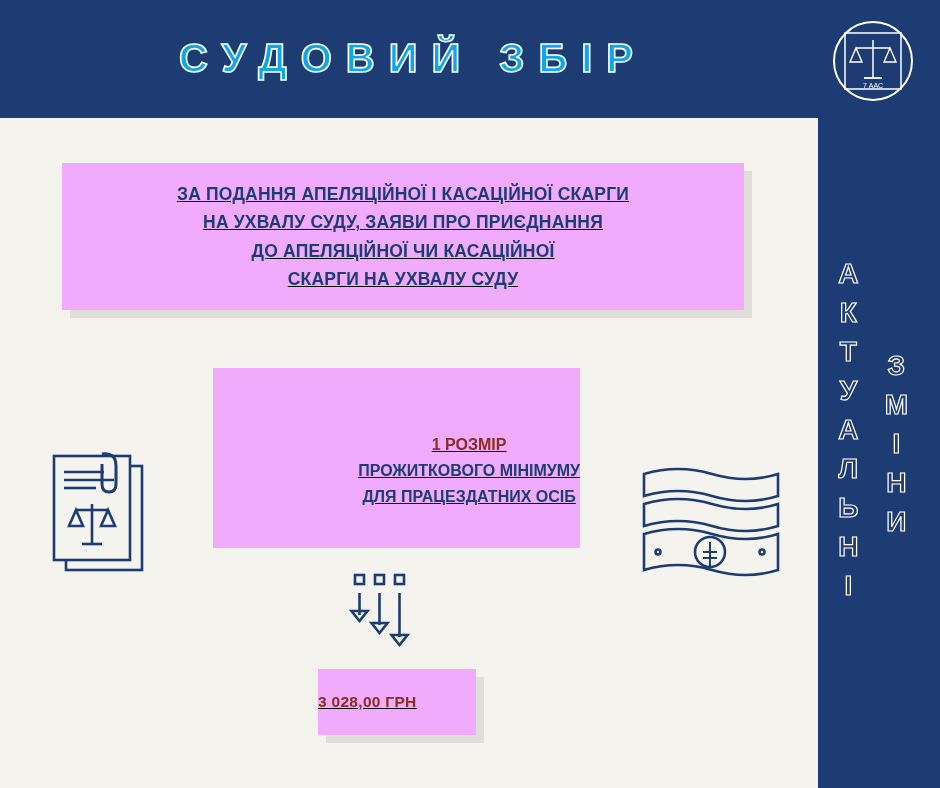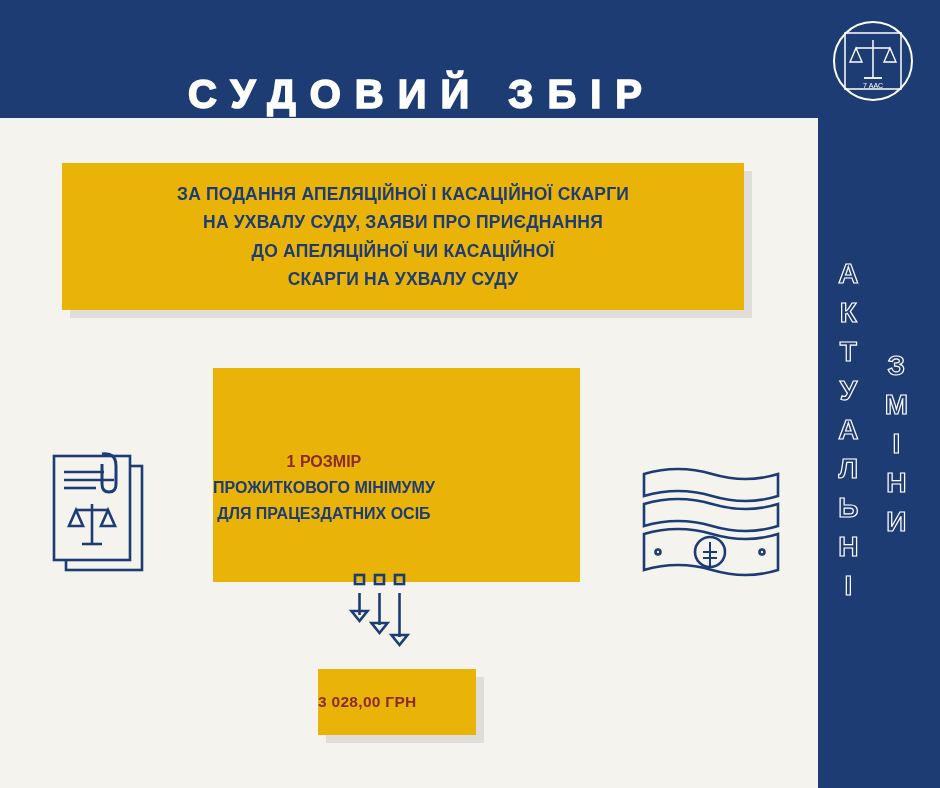--- a/index.html
+++ b/index.html
@@ -24,31 +24,30 @@
   .header {
     position: absolute;
     left: 0;
     top: 0;
     width: 940px;
     height: 118px;
     background: #1d3c74;
   }
   .header-title {
     position: absolute;
-    left: 12px;
+    left: 3px;
     top: 36px;
     width: 820px;
     text-align: center;
     font-size: 40px;
     font-weight: bold;
     letter-spacing: 14px;
-    color: #ffffff;
+    color: #0ea5e9;
     -webkit-text-stroke: 1.6px #ffffff;
     text-shadow: 0 0 0 #ffffff;
-    margin-top: 36px;
   }
   
   .emblem {
     position: absolute;
     right: 26px;
     top: 20px;
     width: 82px;
     height: 82px;
   }
   
@@ -73,22 +72,23 @@
     -webkit-text-stroke: 1.2px #ffffff;
     letter-spacing: 0;
   }
   .side-text span { display: block; }
   #side-col-1 { left: 828px; top: 258px; }
   #side-col-2 { left: 876px; top: 350px; }
 
   
   .box {
     position: absolute;
-    background: #eab308;
+    background: #f0abfc;
     box-sizing: border-box;
+    text-decoration: underline;
   }
   #box-top {
     left: 62px;
     top: 45px;
     width: 682px;
     height: 147px;
     display: flex;
     align-items: center;
     justify-content: center;
   }
@@ -98,24 +98,24 @@
     font-size: 17.5px;
     font-weight: bold;
     line-height: 1.62;
     letter-spacing: 0.2px;
     white-space: pre-line;
   }
   #box-middle {
     left: 213px;
     top: 250px;
     width: 367px;
-    height: 214px;
+    height: 180px;
     display: flex;
     align-items: center;
-    justify-content: flex-start;
+    justify-content: flex-end;
   }
   #box-middle .box-text {
     text-align: center;
     color: #1d3c74;
     font-size: 16px;
     font-weight: bold;
     line-height: 1.6;
     white-space: pre-line;
   }
   #box-middle .box-text .first-line { color: #8c2b22; }

